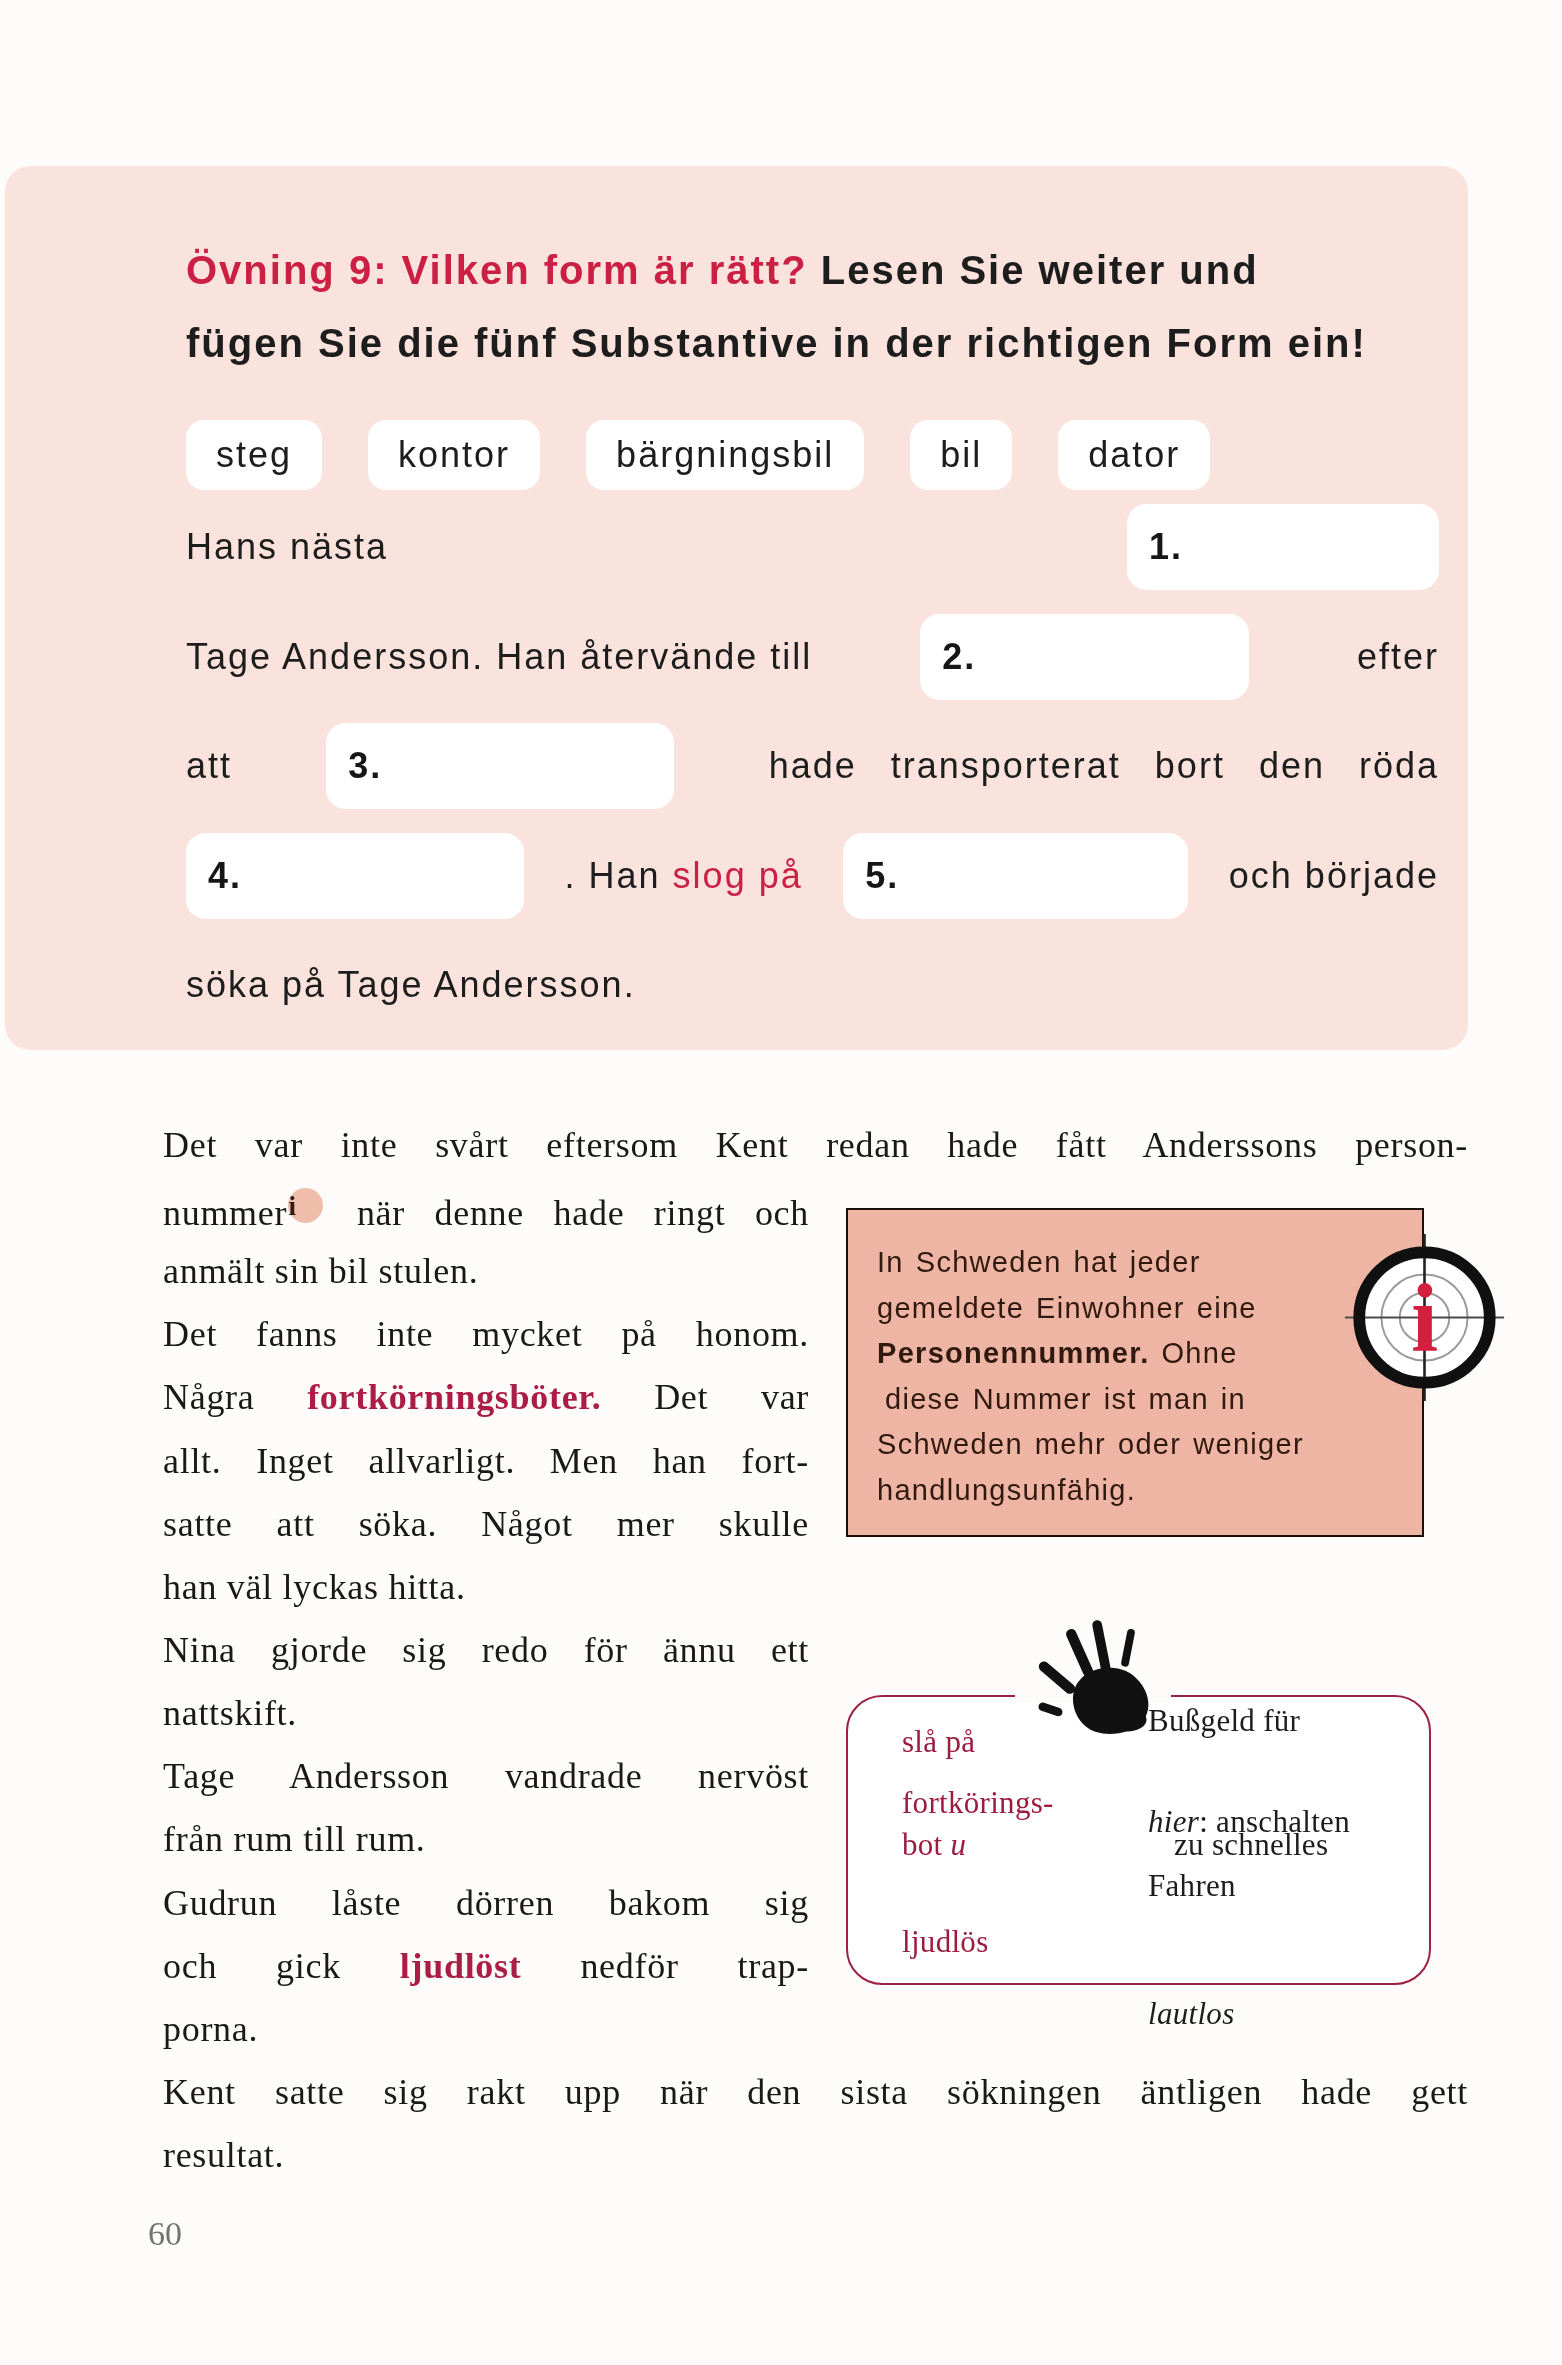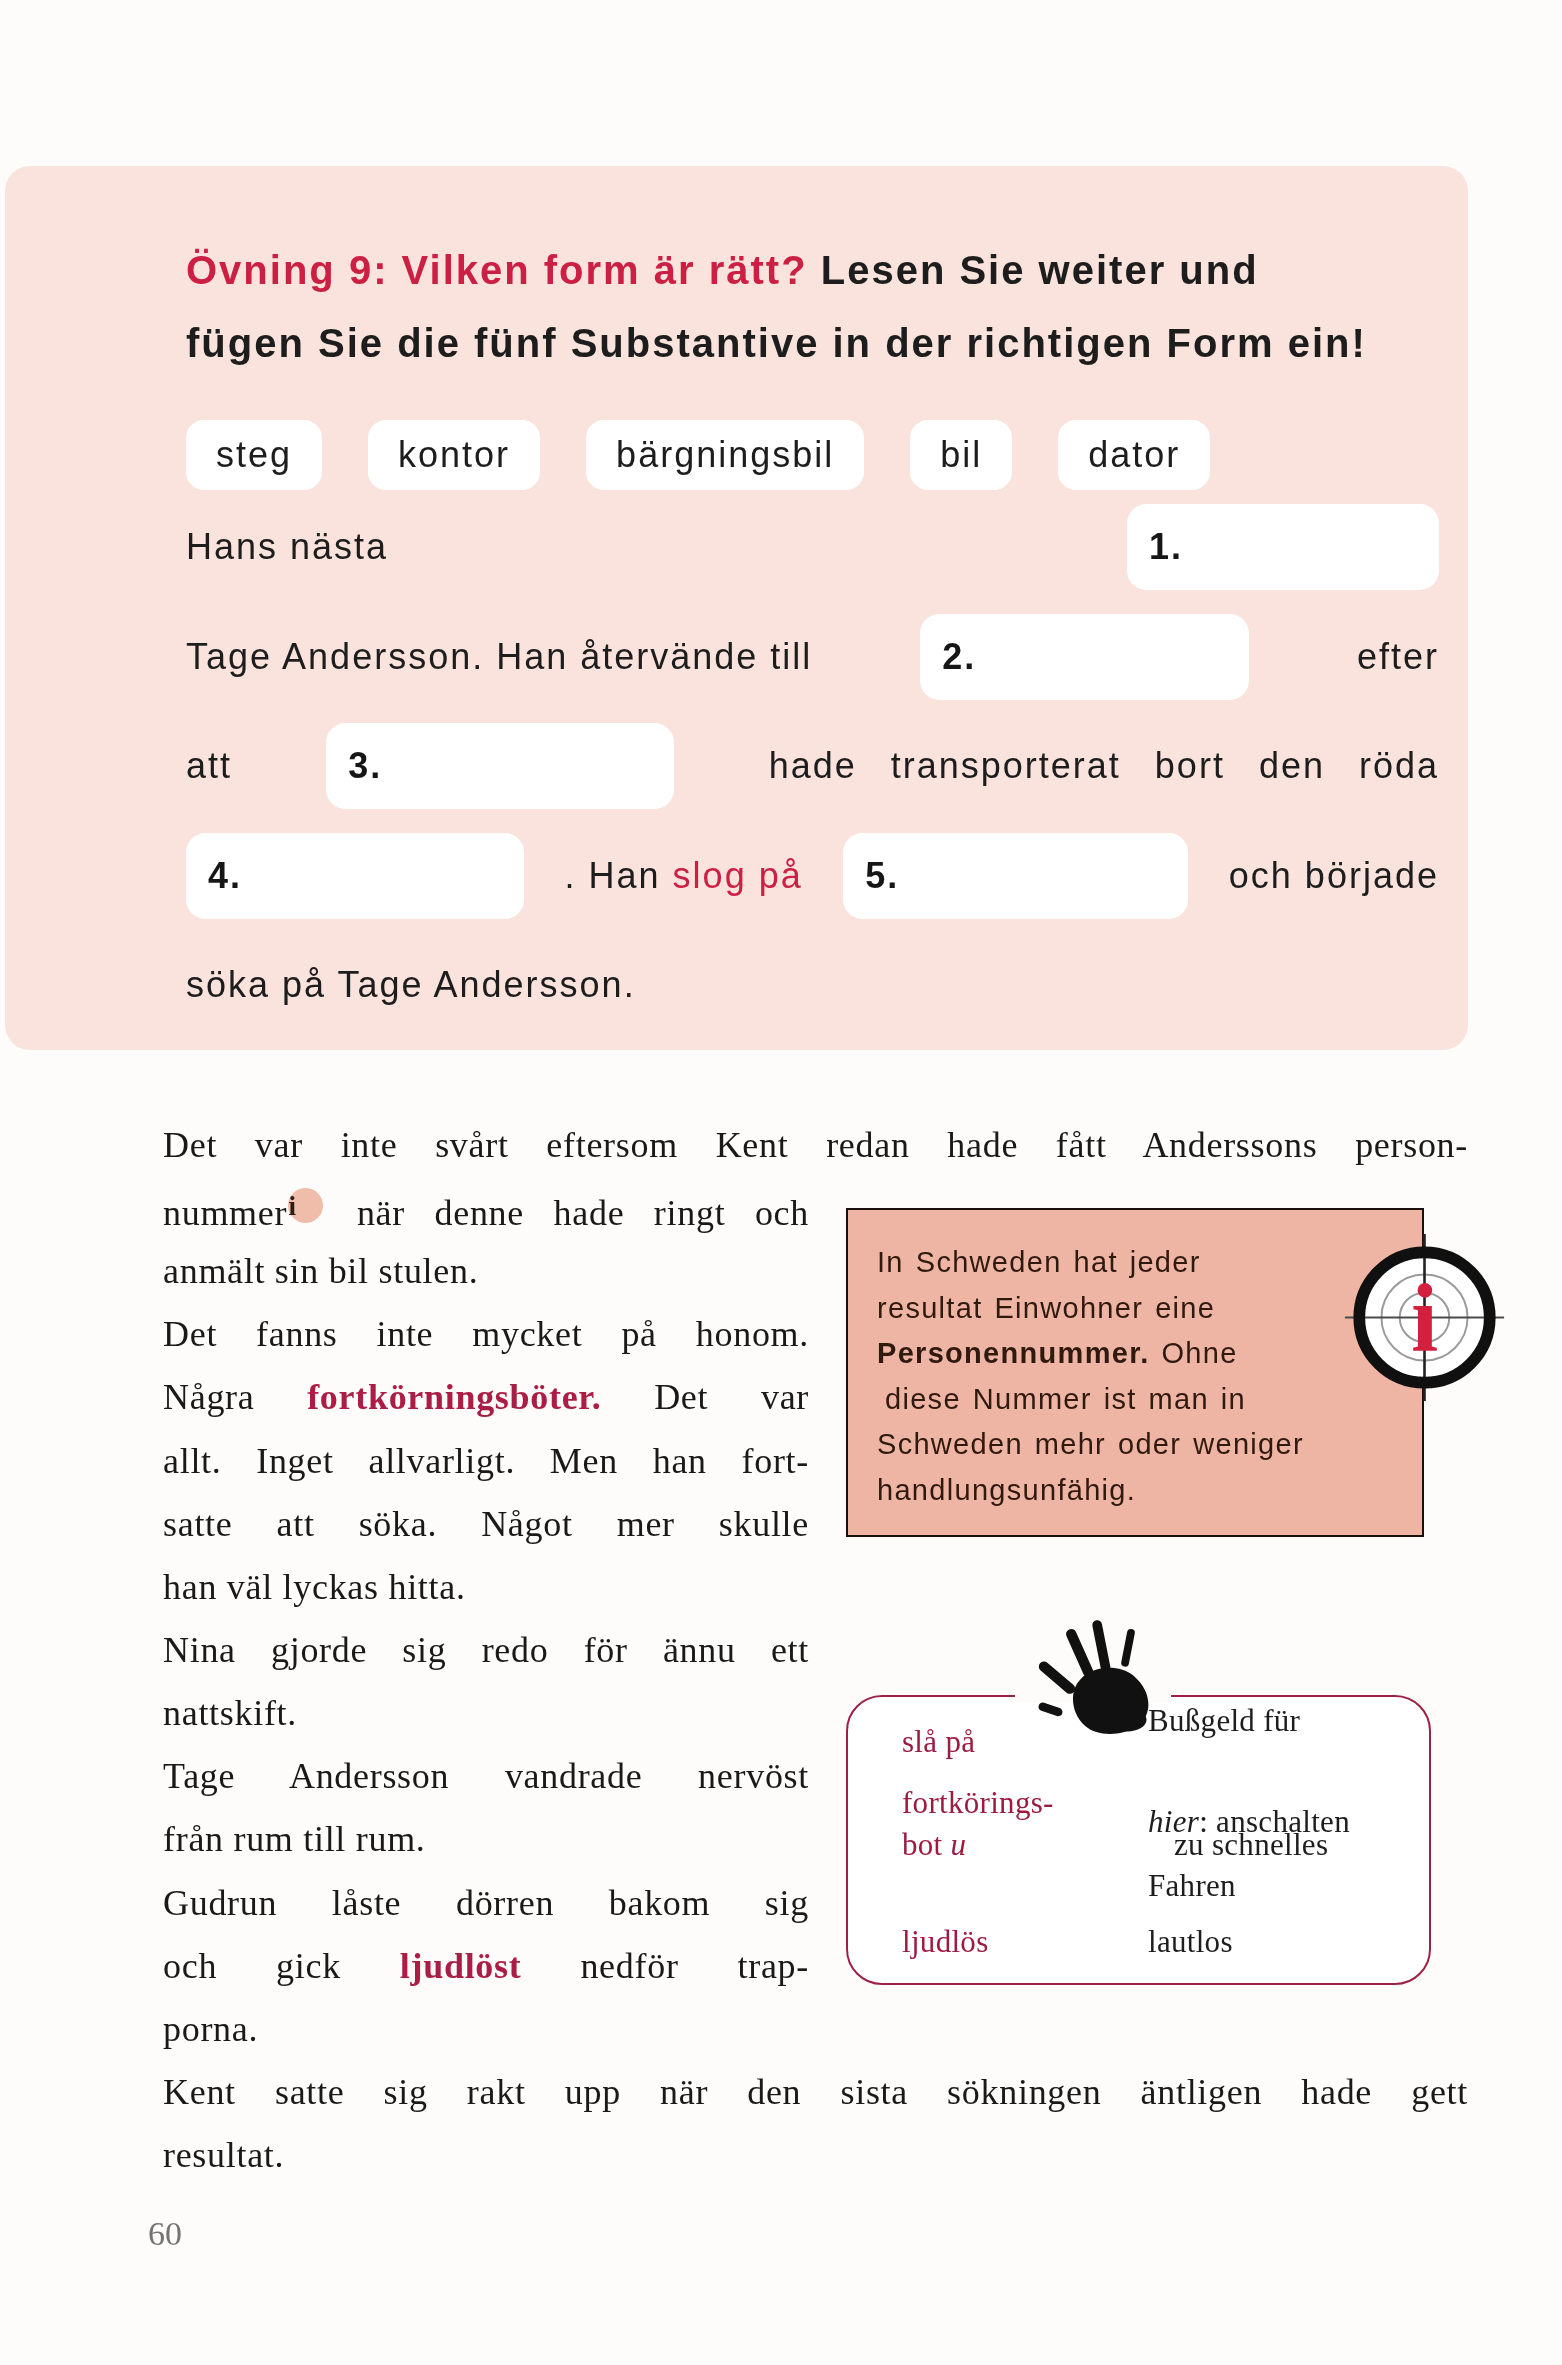--- a/index.html
+++ b/index.html
@@ -159,21 +159,21 @@
     <div class="abs body-line col j" style="top: 1883px;"><span class="">Gudrun låste dörren bakom sig</span></div>
     <div class="abs body-line col j" style="top: 1946px;"><span class="">och gick </span><span class="body-accent">ljudlöst</span><span class=""> nedför trap-</span></div>
     <div class="abs body-line col" style="top: 2009px;"><span class="">porna.</span></div>
     <div class="abs body-line full j" style="top: 2072px;"><span class="">Kent satte sig rakt upp när den sista sökningen äntligen hade gett</span></div>
     <div class="abs body-line col" style="top: 2135px;"><span class="">resultat.</span></div>
   </div>
 
 <div id="info-box" class="abs"></div>
 <div id="info-lines">
     <div class="abs info-line" style="top: 1246px;"><span class="">In Schweden hat jeder</span></div>
-    <div class="abs info-line" style="top: 1292px;"><span class="">resultat Einwohner eine</span></div>
+    <div class="abs info-line" style="top: 1292px;"><span class="">gemeldete Einwohner eine</span></div>
     <div class="abs info-line" style="top: 1337px;"><span class="info-bold">Personennummer.</span><span class=""> Ohne</span></div>
     <div class="abs info-line" style="top: 1383px; margin-left: 8px;"><span class="">diese Nummer ist man in</span></div>
     <div class="abs info-line" style="top: 1428px;"><span class="">Schweden mehr oder weniger</span></div>
     <div class="abs info-line" style="top: 1474px;"><span class="">handlungsunfähig.</span></div>
   </div>
 
 <svg id="info-icon" class="abs" viewBox="0 0 256 256">
   <circle cx="128" cy="128" r="100" fill="#ffffff"></circle>
   <circle cx="128" cy="128" r="66" fill="none" stroke="#9a9a9a" stroke-width="3"></circle>
   <circle cx="128" cy="128" r="38" fill="none" stroke="#9a9a9a" stroke-width="3"></circle>
@@ -199,17 +199,17 @@
 </svg>
 <div id="vocab-lines">
     <div class="abs vocab-line vocab-term" style="top: 1724px;"><span class="">slå på</span></div>
     <div class="abs vocab-line vocab-def" style="top: 1760px; margin-top: 44px;"><span class="it">hier</span><span class="">: anschalten</span></div>
     <div class="abs vocab-line vocab-term" style="top: 1785px;"><span class="">fortkörings-</span></div>
     <div class="abs vocab-line vocab-term" style="top: 1827px;"><span class="">bot </span><span class="it">u</span></div>
     <div class="abs vocab-line vocab-def" style="top: 1703px;"><span class="">Bußgeld für</span></div>
     <div class="abs vocab-line vocab-def" style="top: 1827px; margin-left: 26px;"><span class="">zu schnelles</span></div>
     <div class="abs vocab-line vocab-def" style="top: 1868px;"><span class="">Fahren</span></div>
     <div class="abs vocab-line vocab-term" style="top: 1924px;"><span class="">ljudlös</span></div>
-    <div class="abs vocab-line vocab-def" style="top: 1924px;"><span class="">lautlos</span></div>
+    <div class="abs vocab-line vocab-def" style="top: 1996px; font-style: italic;"><span class="">lautlos</span></div>
   </div>
 
 <div id="page-num" class="abs">60</div>
 
 
 </body></html>

